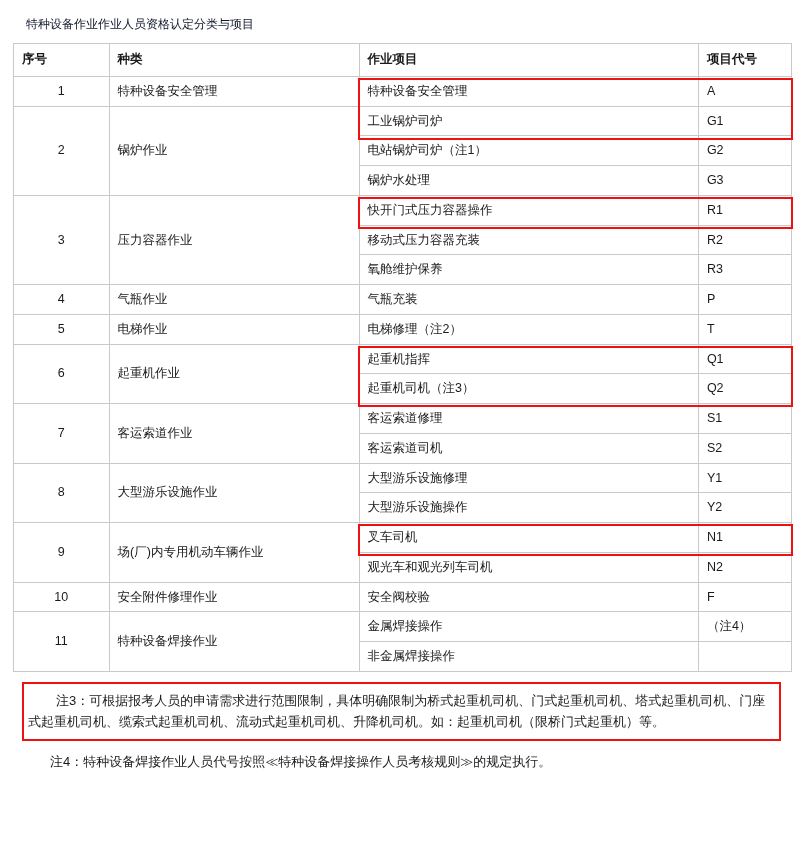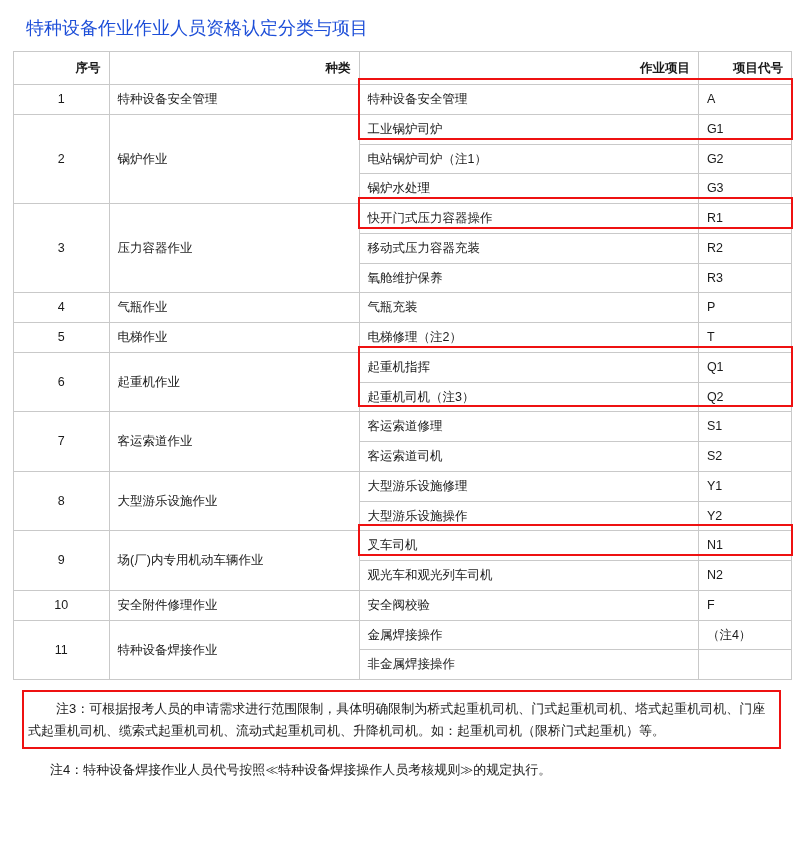--- a/index.html
+++ b/index.html
@@ -15,22 +15,22 @@
     font-size: 13px;
     position: relative;
     overflow: hidden;
   }
   .page {
     padding: 10px 12px 0 12px;
     box-sizing: border-box;
     width: 803px;
   }
   .doc-title {
-    font-size: 18px;
-    color: #1d4ed8;
+    font-size: 12px;
+    color: #0f172a;
     margin: 6px 0 10px 14px;
     line-height: 1.4;
   }
   table.qual {
     border-collapse: collapse;
     width: 779px;
     margin: 0 0 0 1px;
     table-layout: fixed;
   }
   table.qual col.c0 { width: 78px; }
@@ -43,21 +43,21 @@
     font-size: 12.5px;
     font-weight: normal;
     line-height: 1.5;
     vertical-align: middle;
     background: #ffffff;
     height: 18px;
   }
   table.qual thead th {
     background: #ffffff;
     font-weight: bold;
-    text-align: right;
+    text-align: left;
     height: 22px;
   }
   td.idx, th.idx { text-align: center; }
   td.cat { padding-left: 22px; }
   td.code { padding-left: 10px; }
   td.item { padding-left: 10px; }
 
   
   .hl {
     position: absolute;

